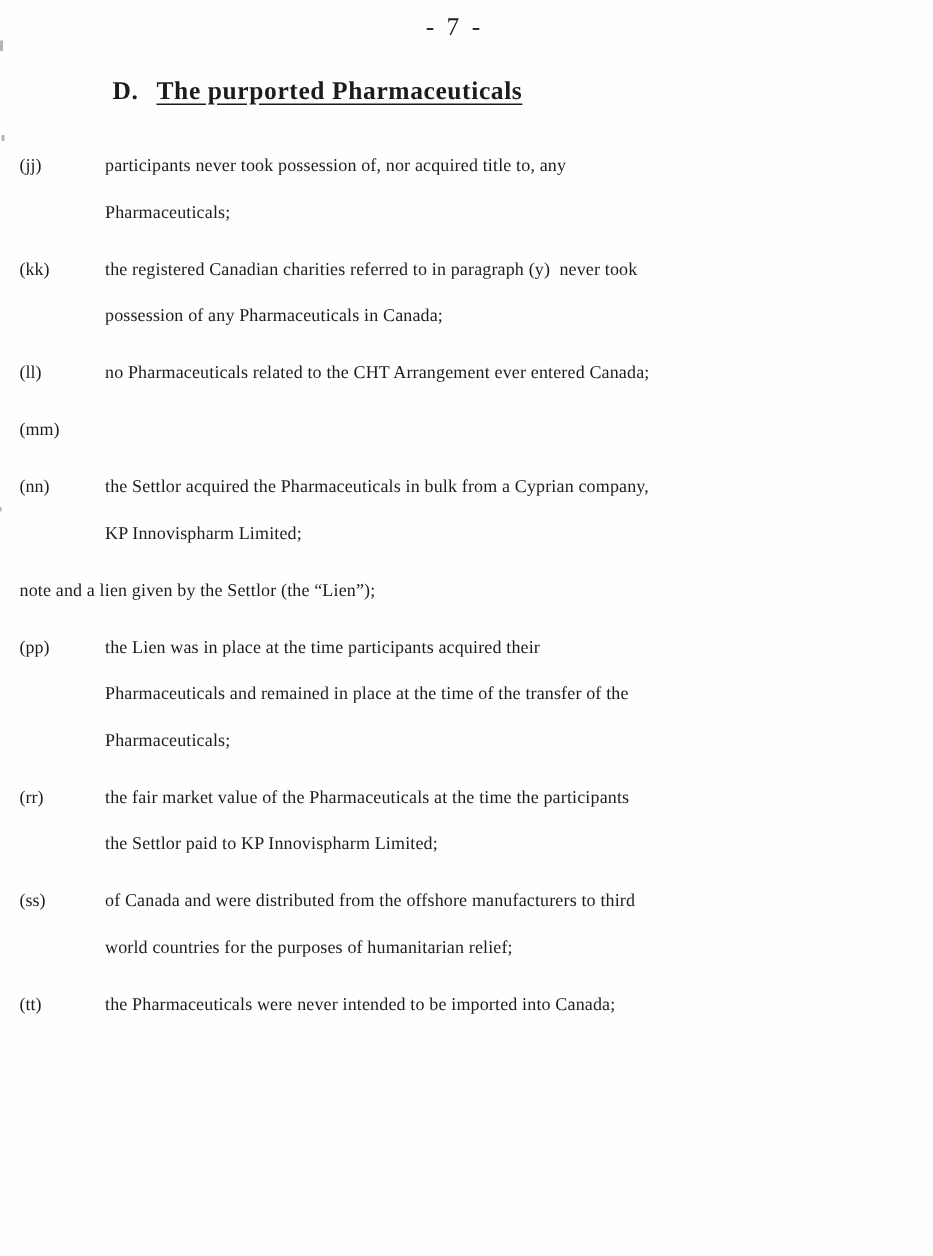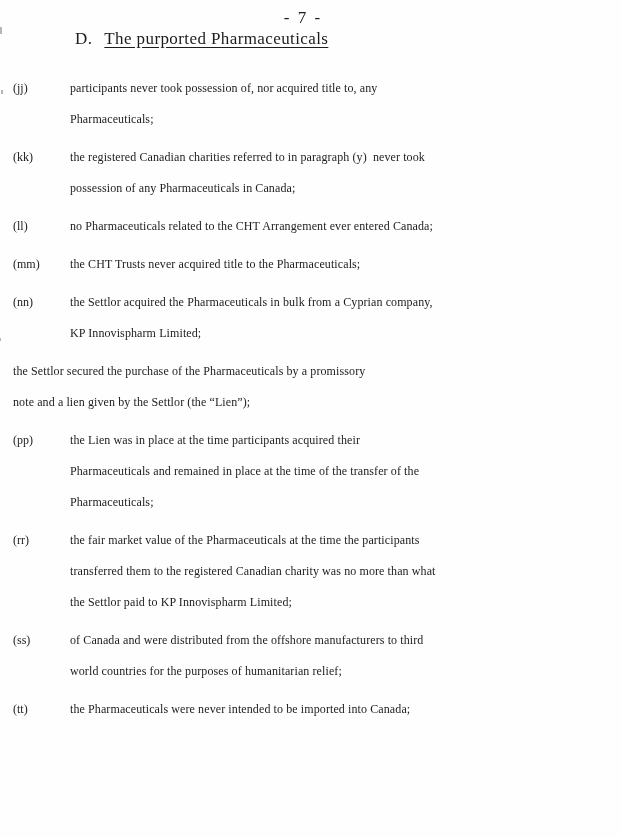--- a/index.html
+++ b/index.html
@@ -20,23 +20,24 @@
     padding-top: 8px;
   }
   .page-number {
     text-align: center;
     font-size: 17px;
     letter-spacing: 2px;
     line-height: 20px;
     transform: translateX(-8px);
   }
   .heading {
+    margin-top: 22px;
     margin-left: 75px;
     font-size: 17px;
-    font-weight: normal;
+    font-weight: bold;
     line-height: 22px;
     letter-spacing: 0.4px;
   }
   .heading .letter {
     display: inline-block;
     margin-right: 12px;
   }
   .heading .title {
     text-decoration: underline;
     text-underline-offset: 3px;
@@ -104,55 +105,50 @@
 
   <div class="clause">
     <span class="clause-label">(ll)</span>
     <div class="clause-lines">
           <div class="clause-line">no Pharmaceuticals related to the CHT Arrangement ever entered Canada;</div>
         </div>
   </div>
 
   <div class="clause">
     <span class="clause-label">(mm)</span>
-    <div class="clause-lines">
-          <div class="clause-line">the CHT Trusts never acquired title to the Pharmaceuticals;</div>
-        </div>
   </div>
 
   <div class="clause">
     <span class="clause-label">(nn)</span>
     <div class="clause-lines">
           <div class="clause-line">the Settlor acquired the Pharmaceuticals in bulk from a Cyprian company,</div>
           <div class="clause-line">KP Innovispharm Limited;</div>
         </div>
   </div>
 
   <div class="clause">
     <div class="clause-lines">
-          <div class="clause-line">the Settlor secured the purchase of the Pharmaceuticals by a promissory</div>
           <div class="clause-line">note and a lien given by the Settlor (the “Lien”);</div>
         </div>
   </div>
 
   <div class="clause">
     <span class="clause-label">(pp)</span>
     <div class="clause-lines">
           <div class="clause-line">the Lien was in place at the time participants acquired their</div>
           <div class="clause-line">Pharmaceuticals and remained in place at the time of the transfer of the</div>
           <div class="clause-line">Pharmaceuticals;</div>
         </div>
   </div>
 
 
   <div class="clause">
     <span class="clause-label">(rr)</span>
     <div class="clause-lines">
           <div class="clause-line">the fair market value of the Pharmaceuticals at the time the participants</div>
-          <div class="clause-line">transferred them to the registered Canadian charity was no more than what</div>
           <div class="clause-line">the Settlor paid to KP Innovispharm Limited;</div>
         </div>
   </div>
 
   <div class="clause">
     <span class="clause-label">(ss)</span>
     <div class="clause-lines">
           <div class="clause-line">of Canada and were distributed from the offshore manufacturers to third</div>
           <div class="clause-line">world countries for the purposes of humanitarian relief;</div>
         </div>

